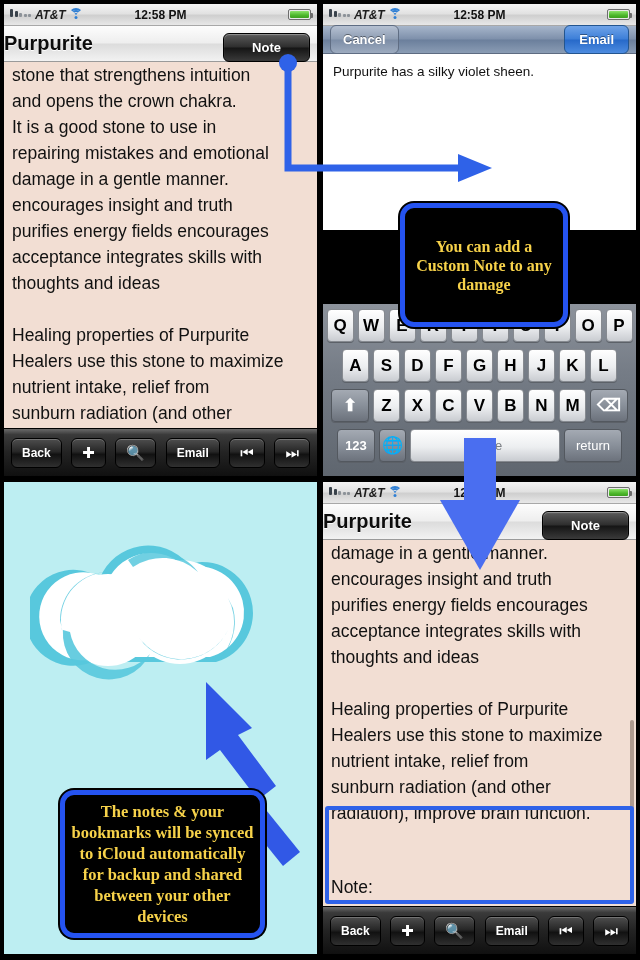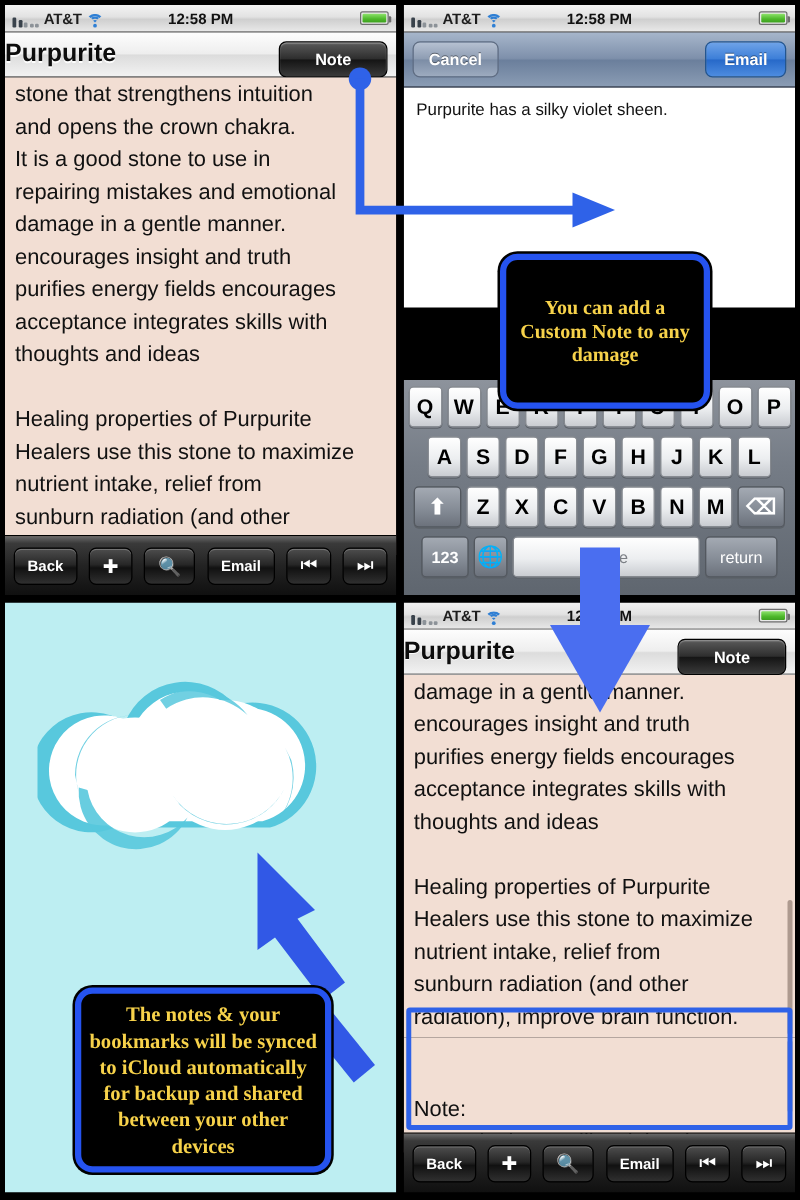--- a/index.html
+++ b/index.html
@@ -18,21 +18,21 @@
   #panel3 { left: 4px;   top: 482px; width: 313px; height: 472px; }
   #panel4 { left: 323px; top: 482px; width: 313px; height: 472px; }
 
   
   .statusbar {
     position: relative; height: 22px; width: 100%;
     background: linear-gradient(180deg,#f3f3f3 0%,#e2e2e2 45%,#cfcfcf 55%,#e8e8e8 100%);
     display: flex; align-items: center; padding: 0 6px;
     border-bottom: 1px solid #a8a8a8;
   }
-  .sb-left { display: flex; align-items: flex-end; gap: 4px; }
+  .sb-left { display: flex; align-items: flex-start; gap: 4px; font-style: italic; }
   .bars { display: flex; align-items: flex-end; gap: 1.5px; height: 9px; }
   .bars i { display: block; width: 3px; border-radius: 1px; background: #8c9298; }
   .bars i:nth-child(1){ height:8px; background:#3c4busy; background:#39424b;}
   .bars i:nth-child(2){ height:6px; background:#39424b;}
   .bars i:nth-child(3){ height:4px; }
   .bars i:nth-child(4){ height:3px; }
   .bars i:nth-child(5){ height:3px; }
   .carrier { font-size: 12px; font-weight: bold; color: #1d1d1d; letter-spacing: -0.2px; }
   .wifi { position: relative; width: 14px; height: 11px; }
   .wifi span {
@@ -77,21 +77,21 @@
   .btn-note {
     position: absolute; right: 7px; top: 7px;
     padding: 6px 28px; border-radius: 6px;
     background: linear-gradient(180deg,#5b5b5b 0%,#2e2e2e 48%,#151515 52%,#3a3a3a 100%);
     color: #fff; font-size: 13px; font-weight: bold;
     border: 1px solid #000; box-shadow: 0 1px 1px rgba(255,255,255,.35) inset;
   }
 
   
   .navbar-blue {
-    position: relative; height: 44px;
+    position: relative; height: 28px;
     background: linear-gradient(180deg,#a7b6cb 0%,#7e90ab 48%,#6b7f9c 52%,#8a9cb4 100%);
     border-bottom: 1px solid #5d6b81;
     display: flex; align-items: center;
   }
   .btn-cancel {
     position: absolute; left: 7px; padding: 6px 12px; border-radius: 6px;
     background: linear-gradient(180deg,#b6c1d2 0%,#8e9db3 48%,#7c8da6 52%,#9dabbf 100%);
     border: 1px solid #5f6d83; color: #fff; font-size: 13px; font-weight: bold;
     text-shadow: 0 -1px 0 rgba(0,0,0,.45);
   }

